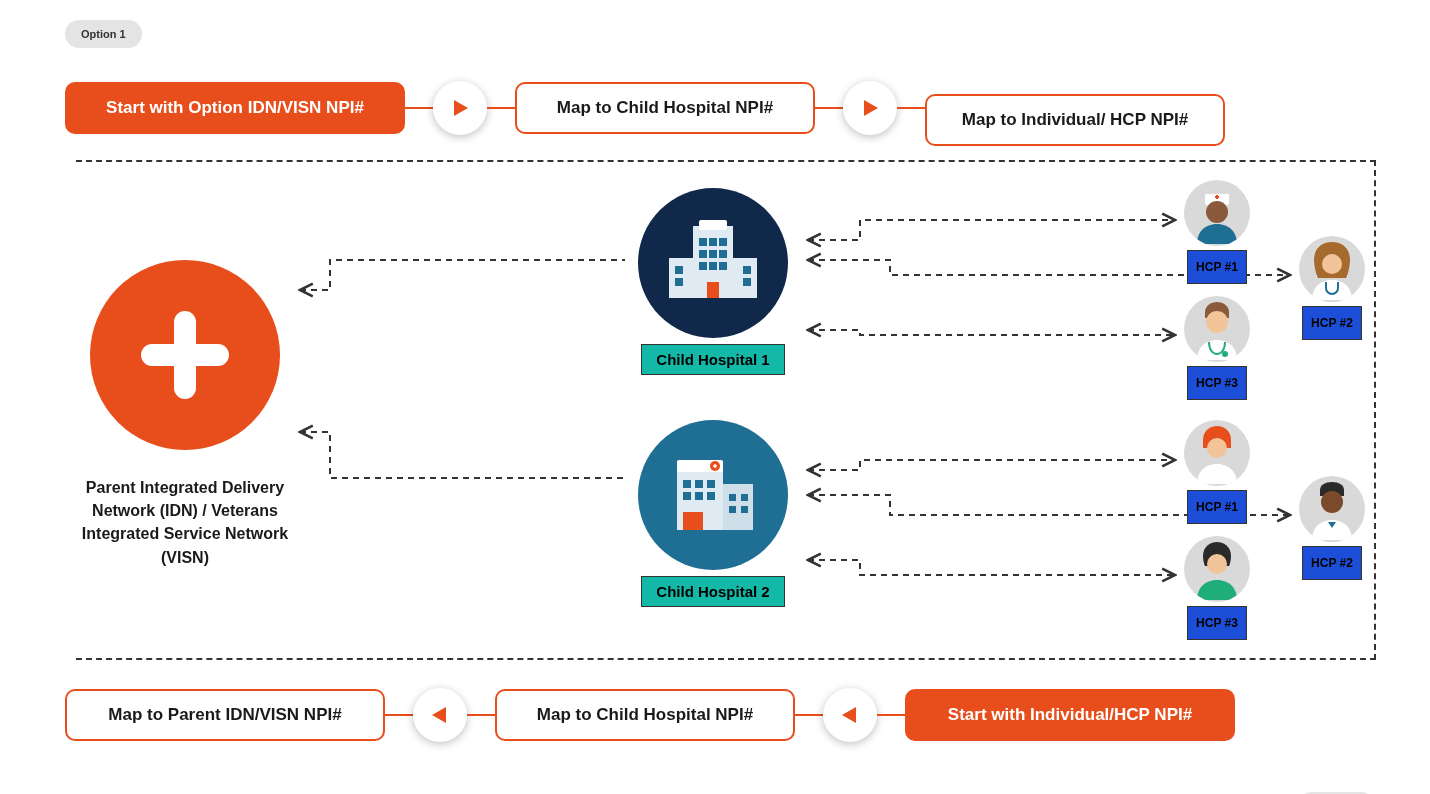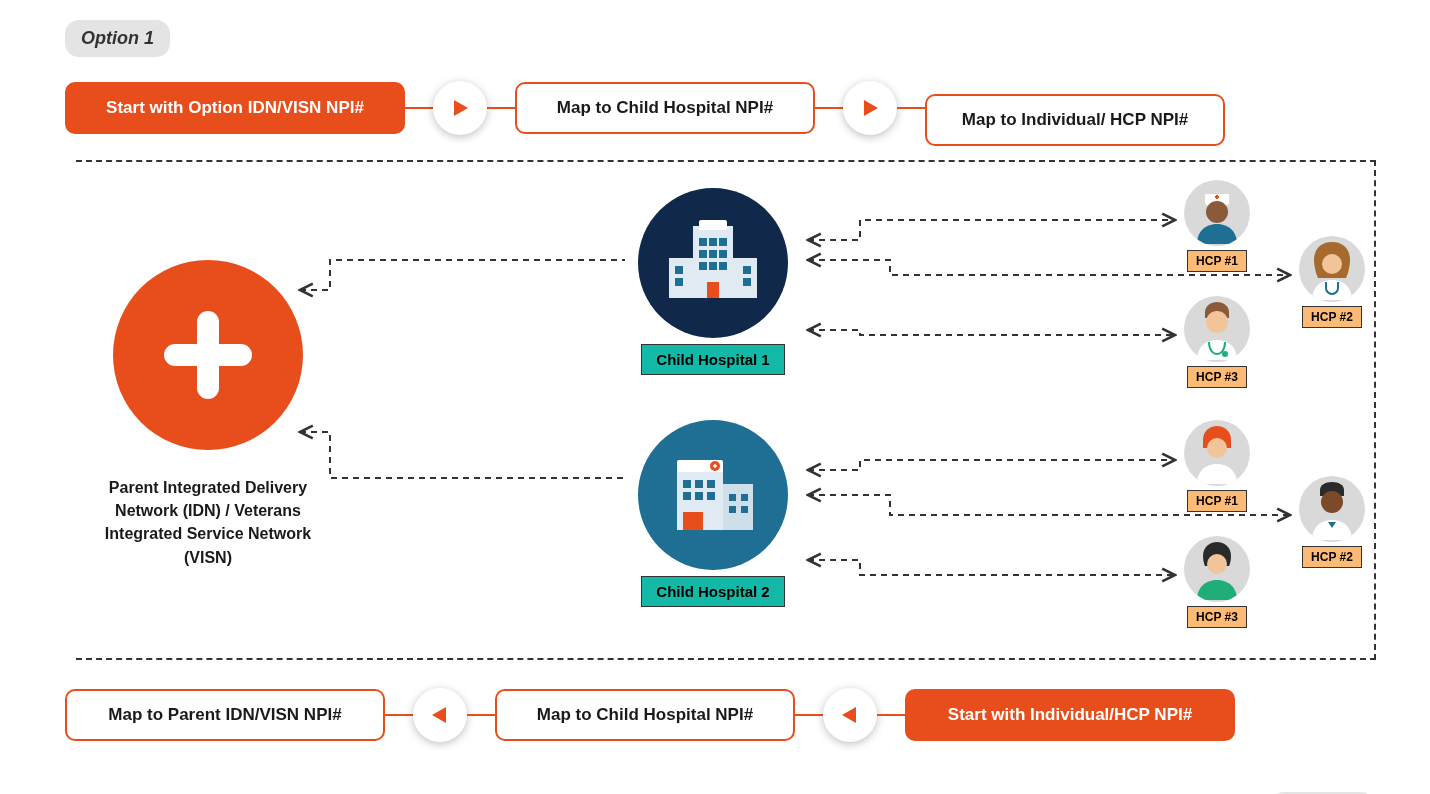--- a/index.html
+++ b/index.html
@@ -1,40 +1,40 @@
 <!DOCTYPE html>
 <html><head>
 <meta charset="utf-8">
 <style>
 *{box-sizing:border-box;margin:0;padding:0;}
 body{font-family:Arial,Helvetica,sans-serif;background:#fff;width:1430px;height:794px;position:relative;}
 .canvas{position:relative;width:1430px;height:794px;}
 
-.option-tag{position:absolute;background:#e4e4e4;border-radius:14px;padding:8px 16px;font-weight:700;font-size:18px;color:#333;font-style:italic;}
+.option-tag{position:absolute;background:#e4e4e4;border-radius:14px;padding:8px 16px;font-weight:700;font-size:11px;color:#333;}
 
 .flow-row{position:absolute;display:flex;align-items:center;}
 .flow-box{border:2px solid #e84e1b;border-radius:10px;background:#fff;padding:14px 26px;font-weight:700;font-size:17px;color:#1a1a1a;text-align:center;white-space:nowrap;}
 .flow-box.filled{background:#e84e1b;color:#fff;border-color:#e84e1b;}
 .flow-line{height:2px;background:#e84e1b;flex:0 0 auto;}
 .play-btn{width:54px;height:54px;border-radius:50%;background:#fff;box-shadow:0 2px 8px rgba(0,0,0,0.25);display:flex;align-items:center;justify-content:center;flex:0 0 auto;}
 .play-btn svg{display:block;}
 
 .diagram-frame{position:absolute;border:2px dashed #333;border-left:none;left:76px;top:160px;width:1300px;height:500px;}
 
-.parent-node{position:absolute;left:75px;top:260px;width:220px;text-align:center;margin-left:23px;}
+.parent-node{position:absolute;left:75px;top:260px;width:220px;text-align:center;}
 .parent-circle{width:190px;height:190px;border-radius:50%;background:#e84e1b;margin:0 auto;display:flex;align-items:center;justify-content:center;}
 .parent-label{margin-top:26px;font-weight:700;font-size:16px;color:#1a1a1a;line-height:1.45;}
 
 .hospital{position:absolute;text-align:center;}
 .hosp-circle{border-radius:50%;display:flex;align-items:center;justify-content:center;margin:0 auto;}
 .hosp-label{margin-top:6px;border:1.5px solid #333;background:#14b8a6;padding:6px 14px;font-weight:700;font-size:15px;display:inline-block;}
 
 .hcp{position:absolute;text-align:center;width:78px;}
 .hcp-circle{width:66px;height:66px;border-radius:50%;background:#d9d9d9;margin:0 auto;display:flex;align-items:center;justify-content:center;overflow:hidden;}
-.hcp-label{margin-top:4px;border:1.5px solid #333;background:#fdba74;padding:3px 8px;font-weight:700;font-size:12px;display:inline-block;}
+.hcp-label{margin-top:4px;border:1.5px solid #333;background:#1d4ed8;padding:9px 8px;font-weight:700;font-size:12px;display:inline-block;}
 
 svg.connectors{position:absolute;left:0;top:0;width:1430px;height:794px;pointer-events:none;}
 </style>
 </head>
 <body>
 
 <div class="canvas">
 
   <div class="option-tag" style="left:65px;top:20px;">Option 1</div>
 

